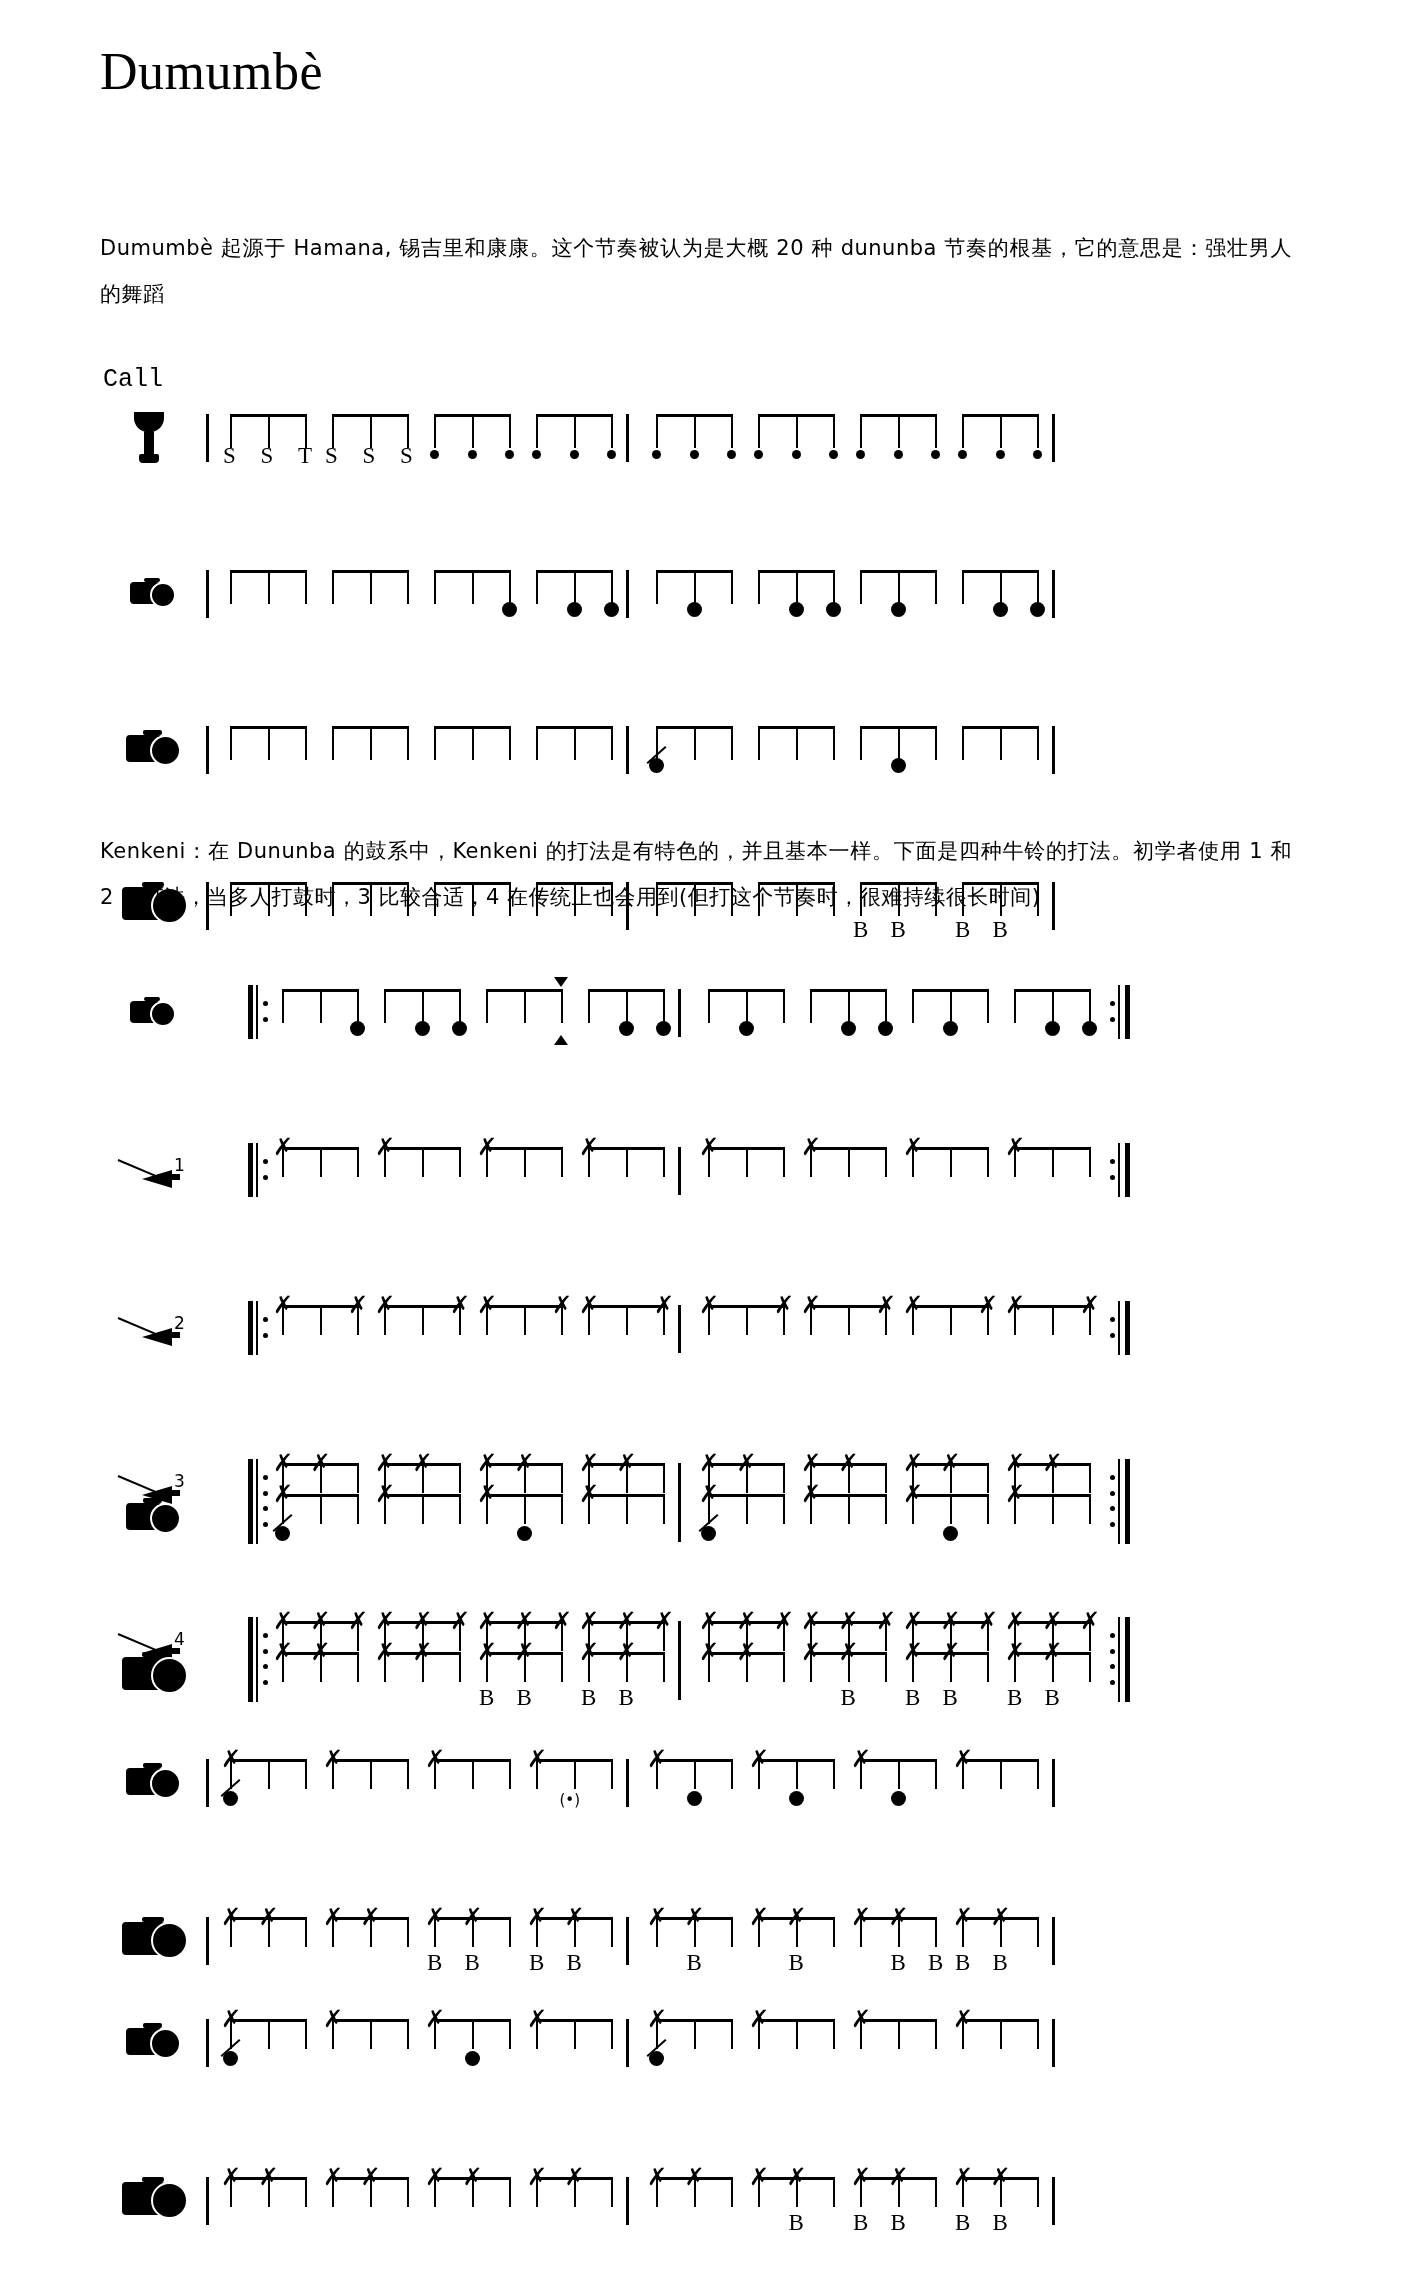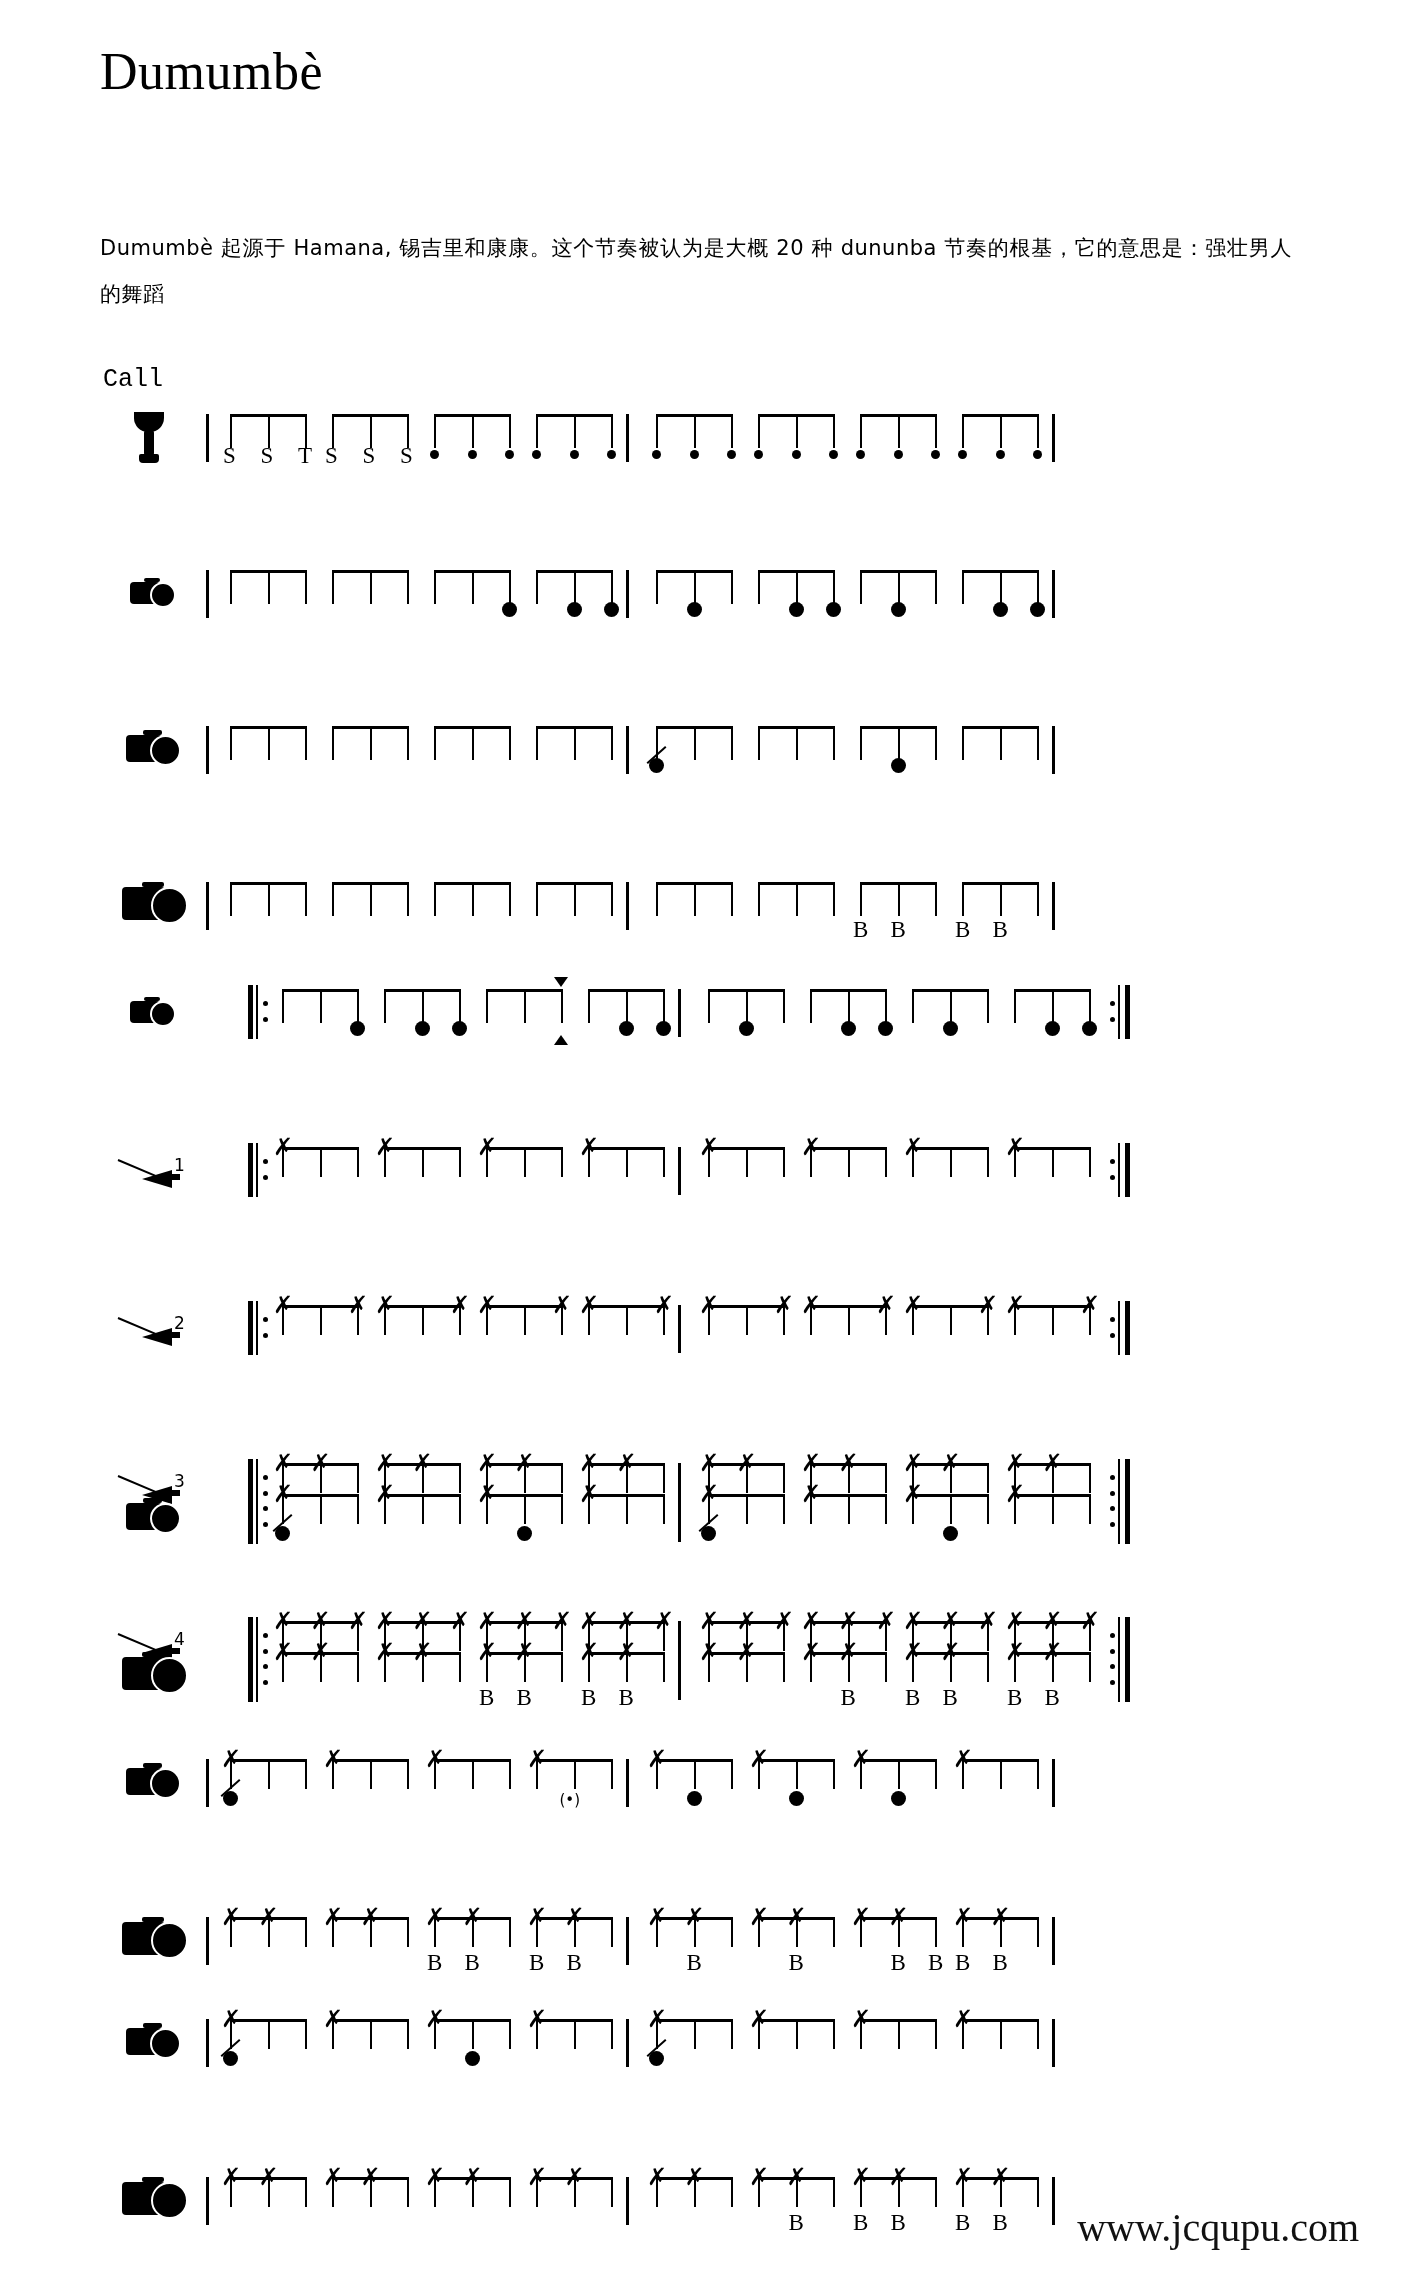--- a/index.html
+++ b/index.html
@@ -469,20 +469,21 @@
           </div>
           <div class="lbl" style="left: 661px; top: 50px;">B</div>
           <div class="lbl" style="left: 698.5px; top: 50px;">B</div>
           <div class="lbl" style="left: 763px; top: 50px;">B</div>
           <div class="lbl" style="left: 800.5px; top: 50px;">B</div>
           <div class="bar " style="left: 860px;"></div>
         </div>
     </div>
   </div>
 
+  <div class="prose" id="kenkeni-para">Kenkeni：在 Dununba 的鼓系中，Kenkeni 的打法是有特色的，并且基本一样。下面是四种牛铃的打法。初学者使用 1 和 2 的打法，当多人打鼓时，3 比较合适，4 在传统上也会用到(但打这个节奏时，很难持续很长时间)</div>
 
   <div class="system" id="bell-system" style="left:100px;top:975px;width:1200px;">
 
     <div class="staff" style="top:0;">
       <div class="icon-cell">
         <div class="dundun sz-s">
           <div class="bell"></div>
             <div class="body"></div>
             <div class="head"></div>
         </div>
@@ -1428,15 +1429,14 @@
           <div class="lbl" style="left: 596.5px; top: 48px;">B</div>
           <div class="lbl" style="left: 661px; top: 48px;">B</div>
           <div class="lbl" style="left: 698.5px; top: 48px;">B</div>
           <div class="lbl" style="left: 763px; top: 48px;">B</div>
           <div class="lbl" style="left: 800.5px; top: 48px;">B</div>
           <div class="bar " style="left: 860px;"></div>
         </div>
     </div>
   </div>
 
-  <div class="watermark">www.jcqupu.com</div>
 
 </div>
 
 </body></html>

